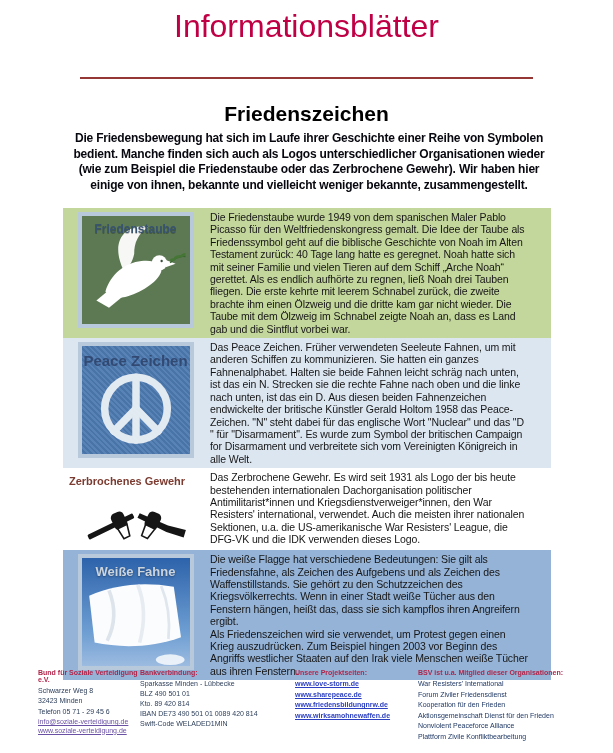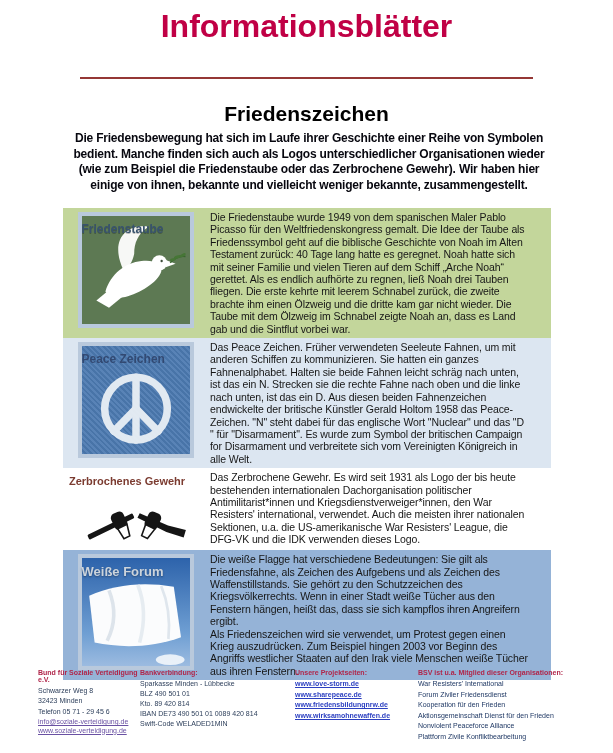--- a/index.html
+++ b/index.html
@@ -3,21 +3,21 @@
 <meta charset="utf-8">
 <style>
   * { box-sizing: border-box; }
   html,body { margin:0; padding:0; background:#ffffff; }
   .page {
     position:relative; width:613px; height:753px; background:#ffffff;
     font-family:"Liberation Sans", sans-serif; overflow:hidden;
   }
   .title {
     position:absolute; top:8px; left:0; width:100%; margin:0;
-    text-align:center; font-size:32px; font-weight:bold; color:#c00045;
+    text-align:center; font-size:32px; font-weight:normal; color:#c00045;
   }
   .rule {
     position:absolute; top:77px; left:80px; width:453px; height:0;
     border:none; border-top:2px solid #953735; margin:0;
   }
   .heading {
     position:absolute; top:102px; left:0; width:100%; margin:0;
     text-align:center; font-size:21px; font-weight:bold; color:#000000;
   }
   .intro {
@@ -40,25 +40,25 @@
   }
   .img-frame { position:relative; width:116px; height:116px; border:4px solid #b9c9dc; flex:none; }
   .frame-green { background:#5d7953; }
   .frame-denim {
     background:#4c7ab1;
     background-image:repeating-linear-gradient(45deg, rgba(255,255,255,.07) 0 2px, rgba(0,0,0,.05) 2px 4px);
   }
   .frame-sky { background:linear-gradient(180deg,#2d63ab 0%, #6f9fd3 70%, #9cbbe0 100%); }
   .img-frame svg { position:absolute; left:0; top:0; width:100%; height:100%; }
   .img-label {
-    position:absolute; top:6px; left:0; width:100%; 
+    position:absolute; top:6px; left:0; width:100%; text-align:center;
     font-weight:bold; z-index:2;
   }
   .dove-label  { color:#38536e; font-size:12px; text-shadow:0 1px 0 rgba(0,0,0,.25); }
-  .peace-label { color:#2c3f66; font-size:12px; opacity:.82; }
+  .peace-label { color:#2c3f66; font-size:15px; opacity:.82; }
   .flag-label  { color:#ccd4dc; font-size:13px; text-shadow:0 1px 2px rgba(20,40,70,.55); }
   .gun-block { display:flex; flex-direction:column; align-items:center; padding-top:1px; }
   .gun-label { color:#7b3b30; font-weight:bold; font-size:11px; margin:2px 17px 2px 0; text-align:center; }
   .gun-block svg { width:112px; height:54px; }
   
   .footer { position:absolute; top:669px; left:0; width:613px; height:84px; font-size:7px; }
   .fcol { position:absolute; top:0; }
   .fcol1 { left:38px;  width:100px; }
   .fcol2 { left:140px; width:152px; }
   .fcol3 { left:295px; width:121px; }
@@ -139,21 +139,21 @@
             </g>
           </svg>
         </div>
       </div>
       <div class="text-cell">Das Zerbrochene Gewehr. Es wird seit 1931 als Logo der bis heute bestehenden internationalen Dachorganisation politischer Antimilitarist*innen und Kriegsdienstverweiger*innen, den War Resisters' international, verwendet. Auch die meisten ihrer nationalen Sektionen, u.a. die US-amerikanische War Resisters' League, die DFG-VK und die IDK verwenden dieses Logo.</div>
     </div>
 
     <div class="row row4">
       <div class="img-cell">
         <div class="img-frame frame-sky">
-          <div class="img-label flag-label">Weiße Forum</div>
+          <div class="img-label flag-label">Weiße Fahne</div>
           <svg viewBox="0 0 120 120">
             <path d="M8 42 C36 30 66 26 102 32 L110 88 C78 100 42 100 14 94 Z" fill="#fbfcfd"></path>
             <path d="M30 36 C38 56 36 76 28 92" stroke="#dde4eb" stroke-width="4" fill="none"></path>
             <path d="M62 30 C70 50 70 72 64 94" stroke="#e6ecf1" stroke-width="4" fill="none"></path>
             <path d="M88 31 C96 50 98 70 96 90" stroke="#dfe6ed" stroke-width="3" fill="none"></path>
             <ellipse cx="98" cy="113" rx="16" ry="6" fill="rgba(255,255,255,.8)"></ellipse>
           </svg>
         </div>
       </div>
       <div class="text-cell">Die weiße Flagge hat verschiedene Bedeutungen: Sie gilt als Friedensfahne, als Zeichen des Aufgebens und als Zeichen des Waffenstillstands. Sie gehört zu den Schutzzeichen des Kriegsvölkerrechts. Wenn in einer Stadt weiße Tücher aus den Fenstern hängen, heißt das, dass sie sich kampflos ihren Angreifern ergibt.

